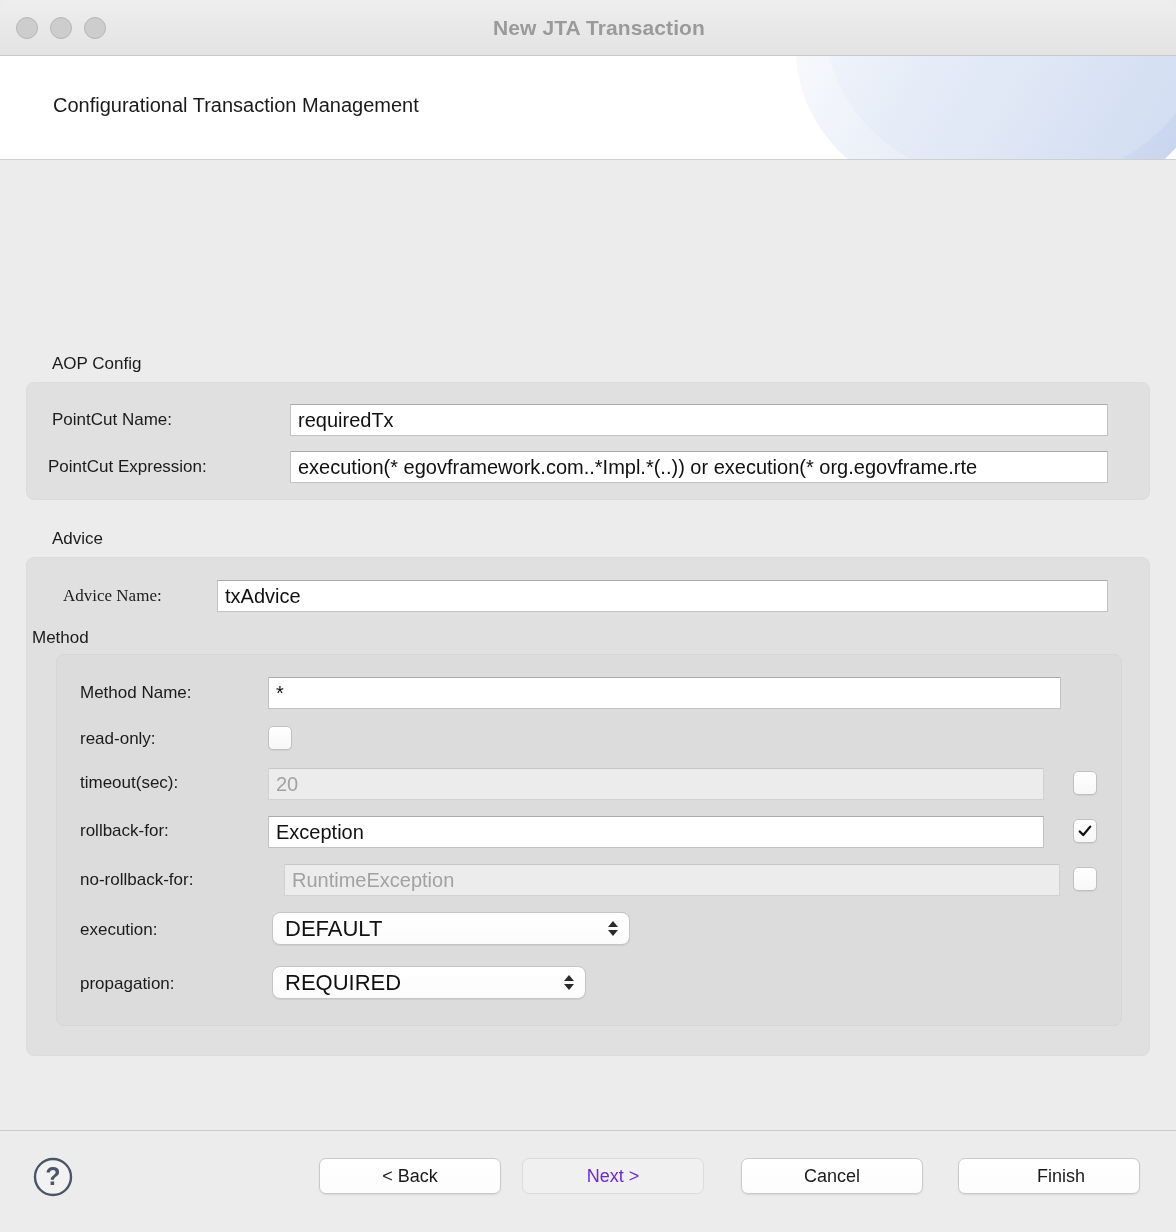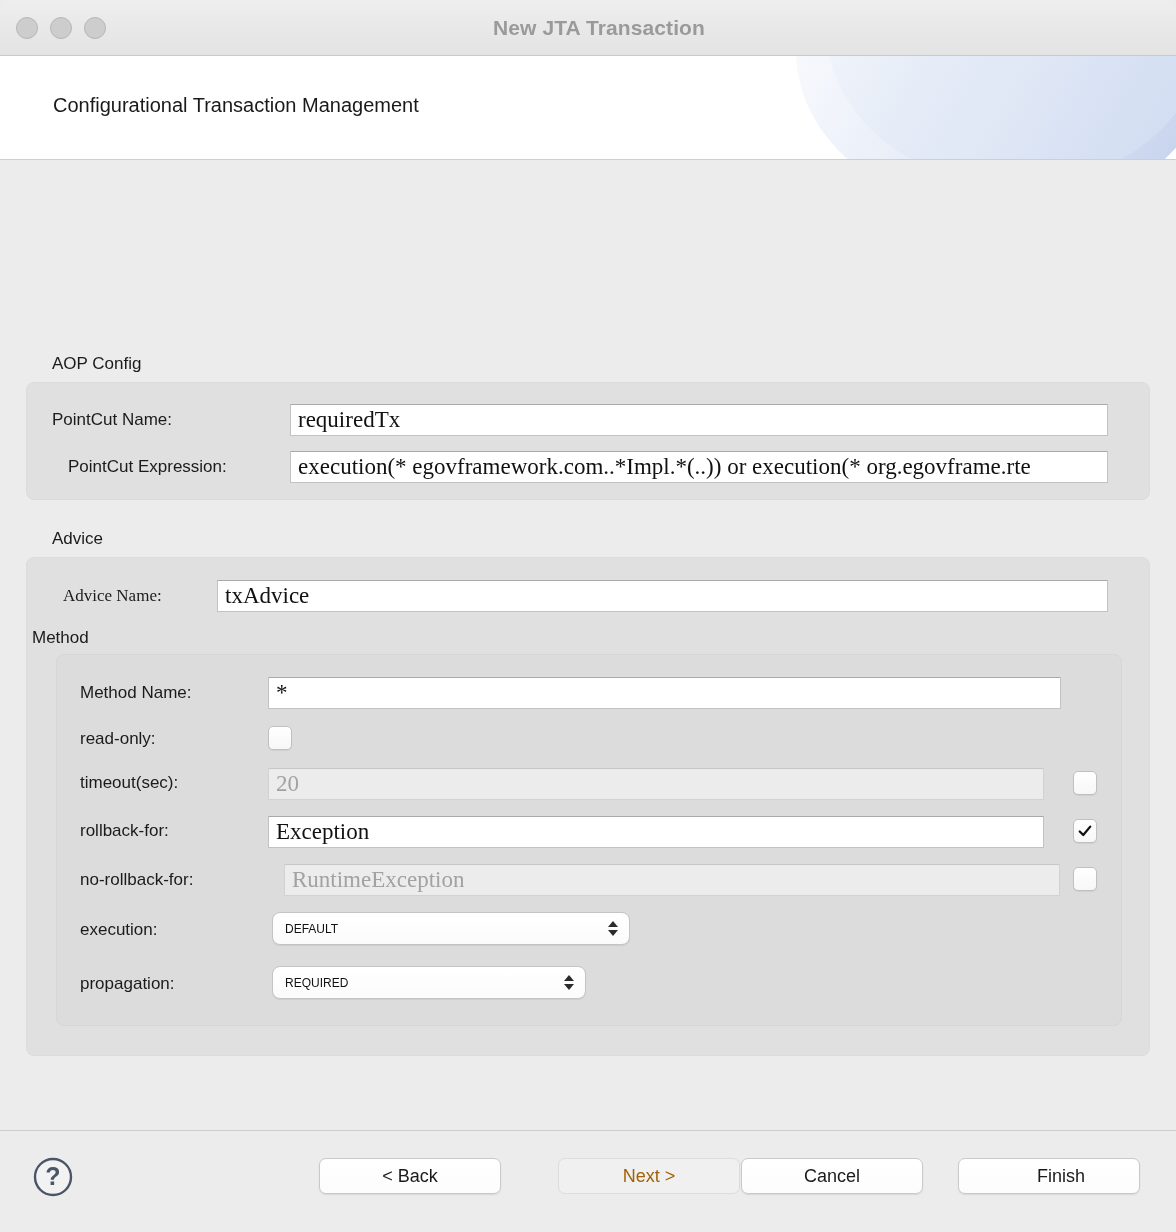--- a/index.html
+++ b/index.html
@@ -118,27 +118,27 @@
     color: #1b1b1b;
     white-space: nowrap;
   }
 
   .field {
     height: 32px;
     background: #ffffff;
     border: 1px solid #c2c2c2;
     border-top-color: #a9a9a9;
     border-radius: 1px;
-    font-size: 23px;
+    font-size: 20px;
     color: #111111;
     padding: 0 7px;
     line-height: 30px;
     overflow: hidden;
     white-space: nowrap;
-    font-family: Liberation Serif, serif;
+    font-family: Liberation Sans, sans-serif;
     outline: none;
   }
   .field.disabled {
     background: #ececec;
     color: #a2a2a2;
     border-color: #d2d2d2;
     border-top-color: #c6c6c6;
   }
 
   .checkbox {
@@ -154,21 +154,21 @@
     display: none;
   }
   .checkbox.checked .tick { display: block; }
 
   .select {
     height: 33px;
     background: linear-gradient(180deg,#ffffff 0%,#fbfbfb 100%);
     border: 1px solid #c4c4c4;
     border-radius: 8px;
     box-shadow: 0 1px 1px rgba(0,0,0,.07);
-    font-size: 12px;
+    font-size: 22px;
     color: #111;
     display: flex;
     align-items: center;
     padding: 0 10px 0 12px;
     position: relative;
   }
   .select .val { flex: 1 1 auto; }
   .select .arrows {
     width: 12px; height: 20px;
     display: flex; flex-direction: column;
@@ -202,24 +202,23 @@
     background: linear-gradient(180deg,#ffffff 0%,#fcfcfc 100%);
     border: 1px solid #c9c9c9;
     box-shadow: 0 1px 1.5px rgba(0,0,0,.09);
     font-size: 18px;
     color: #1a1a1a;
     display: flex; align-items: center; justify-content: center;
     font-family: "Liberation Sans", sans-serif;
   }
   .btn.disabled {
     background: #f0f0f0;
-    color: #a16207;
+    color: #6d28d9;
     border-color: #dcdcdc;
     box-shadow: none;
-    margin-left: 36px;
   }
 </style>
 </head>
 <body>
 
 <div class="window">
 
   <div class="titlebar">
     <div class="traffic">
       <span class="light"></span>
@@ -238,21 +237,21 @@
   <div class="body">
 
     <div class="group-label" id="aop-group-label">AOP Config</div>
     <div class="group-box" id="aop-group"></div>
 
     <div class="row" style="left:52px; top:250px;">
       <span class="lbl">PointCut Name:</span>
     </div>
     <div class="field" style="position:absolute; left:290px; top:244px; width:818px;">requiredTx</div>
 
-    <div class="row" style="left:68px; top:297px;">
+    <div class="row" style="left:48px; top:297px;">
       <span class="lbl">PointCut Expression:</span>
     </div>
     <div class="field" style="position:absolute; left:290px; top:291px; width:818px;">execution(* egovframework.com..*Impl.*(..)) or execution(* org.egovframe.rte</div>
 
     <div class="group-label" id="advice-group-label">Advice</div>
     <div class="group-box" id="advice-group"></div>
 
     <div class="row" style="left:63px; top:426px;font-family:Liberation Serif, serif;">
       <span class="lbl">Advice Name:</span>
     </div>

